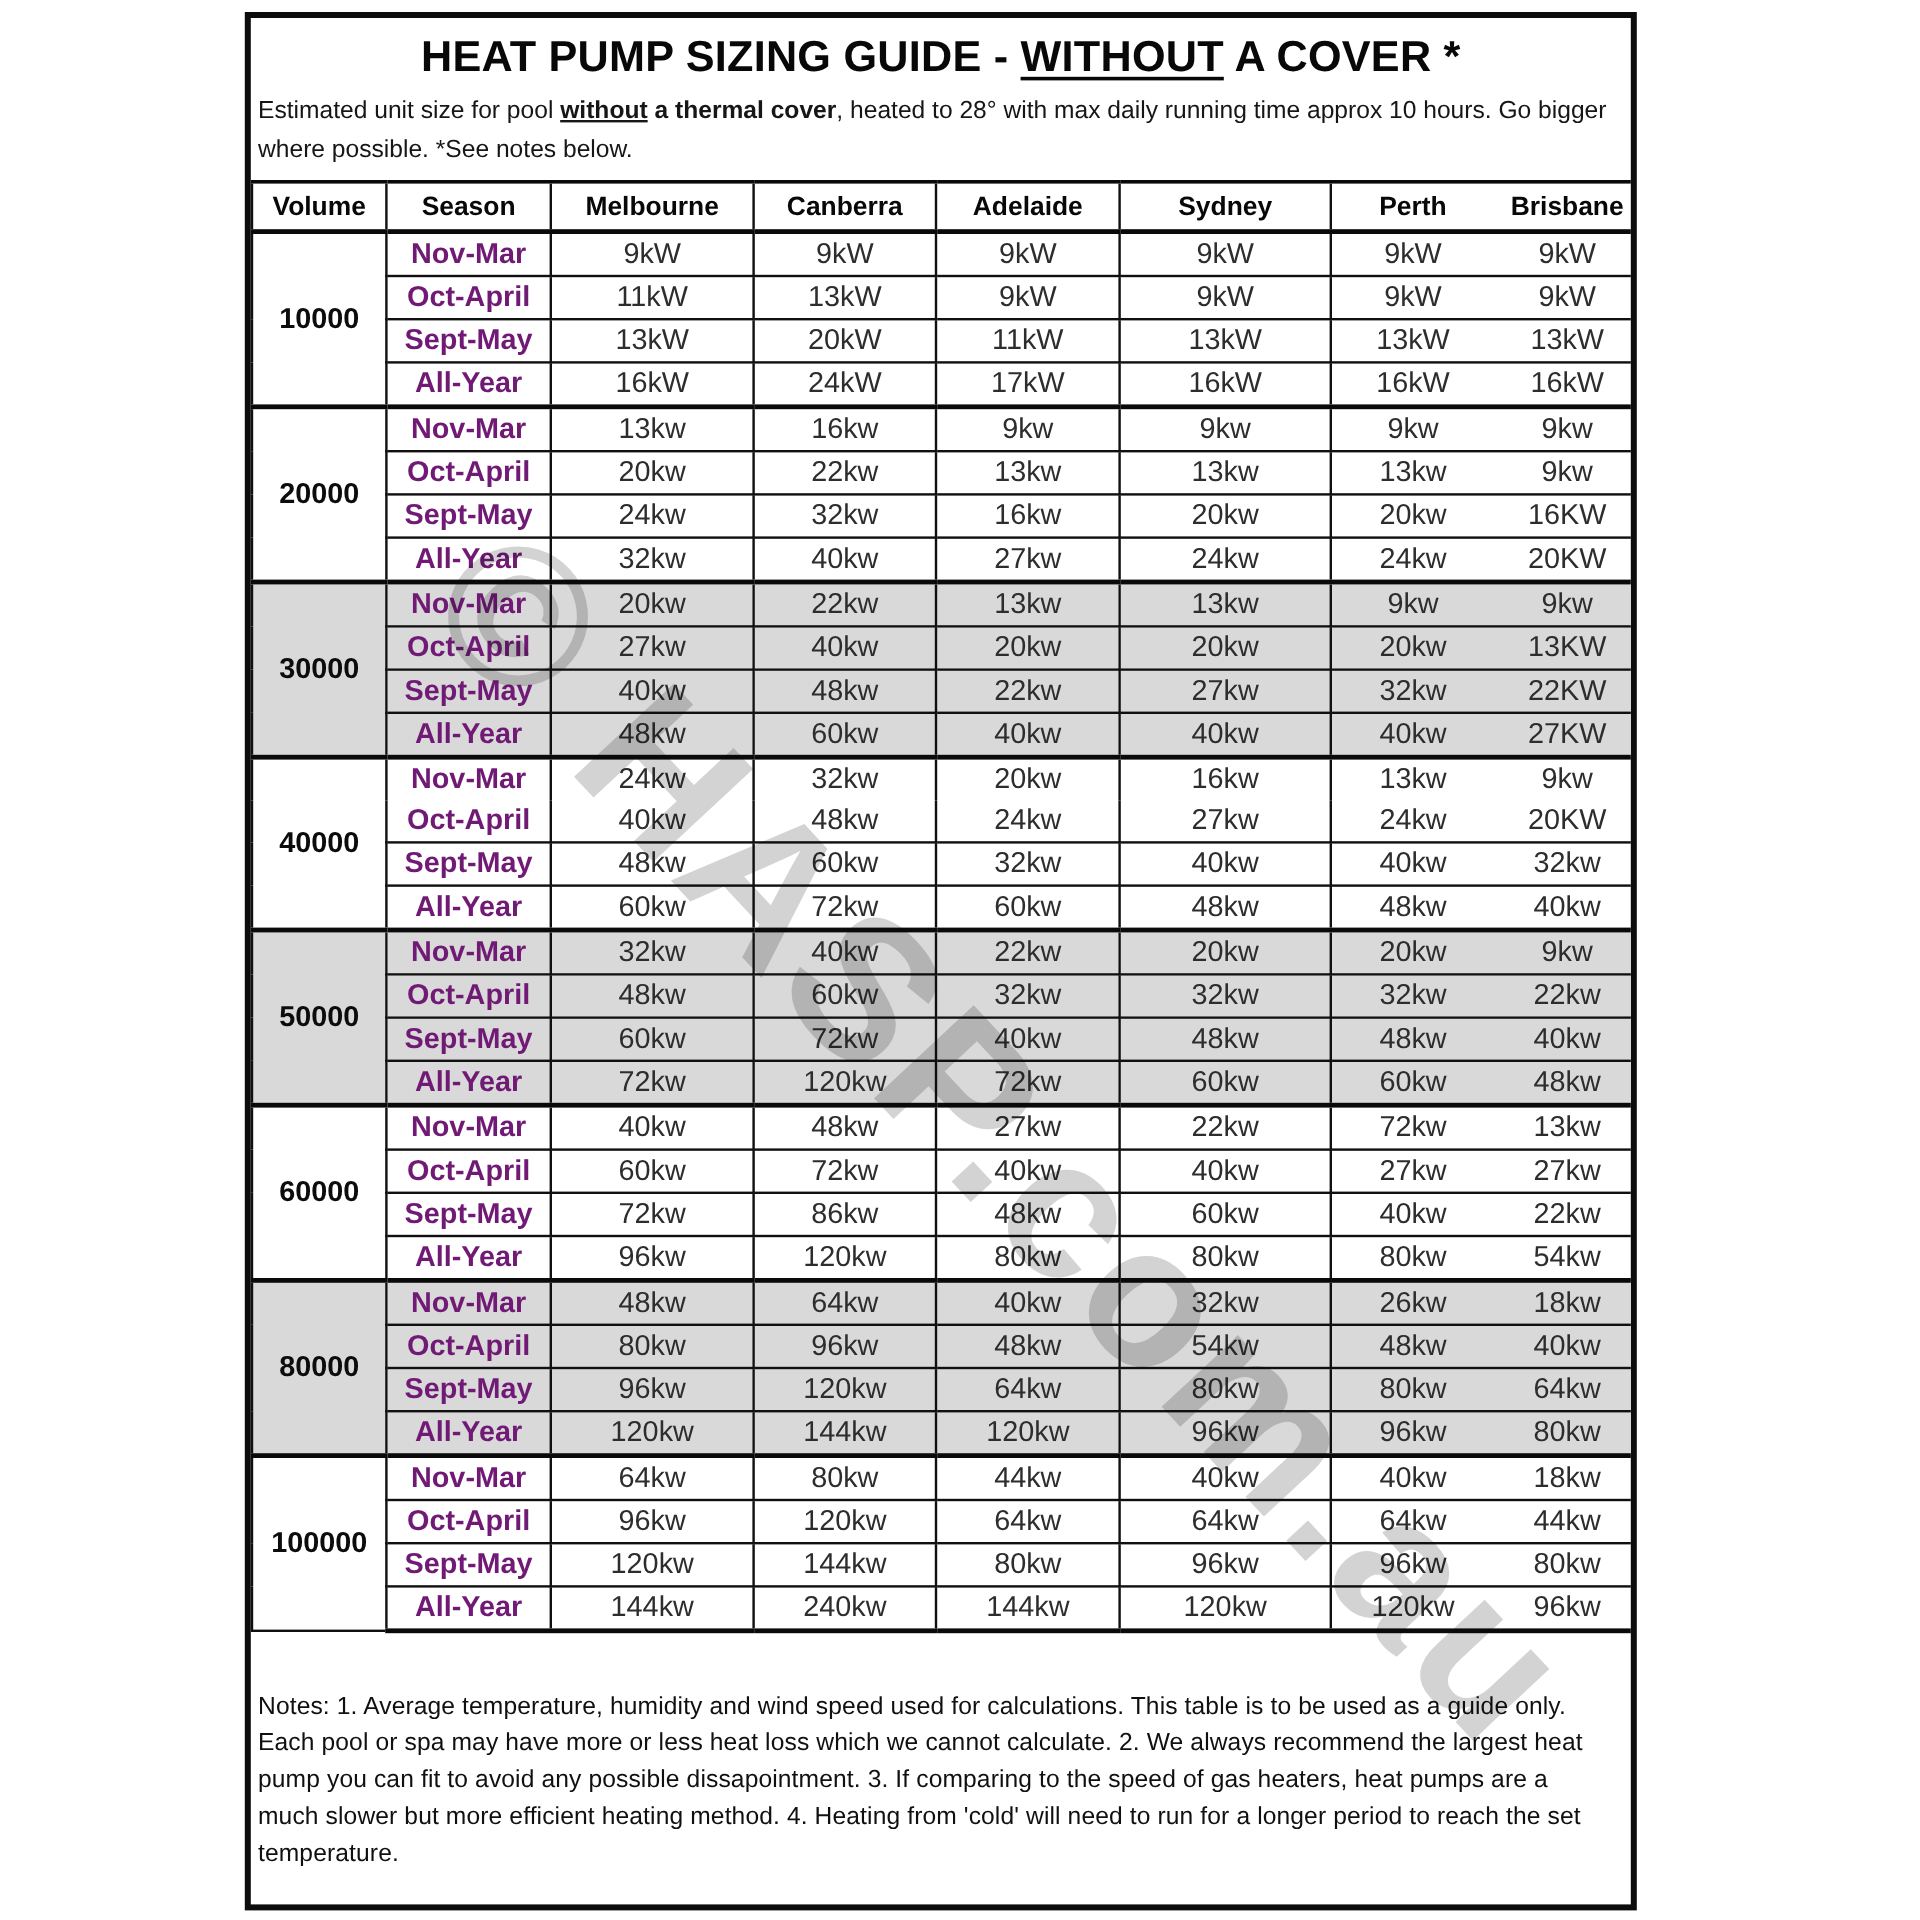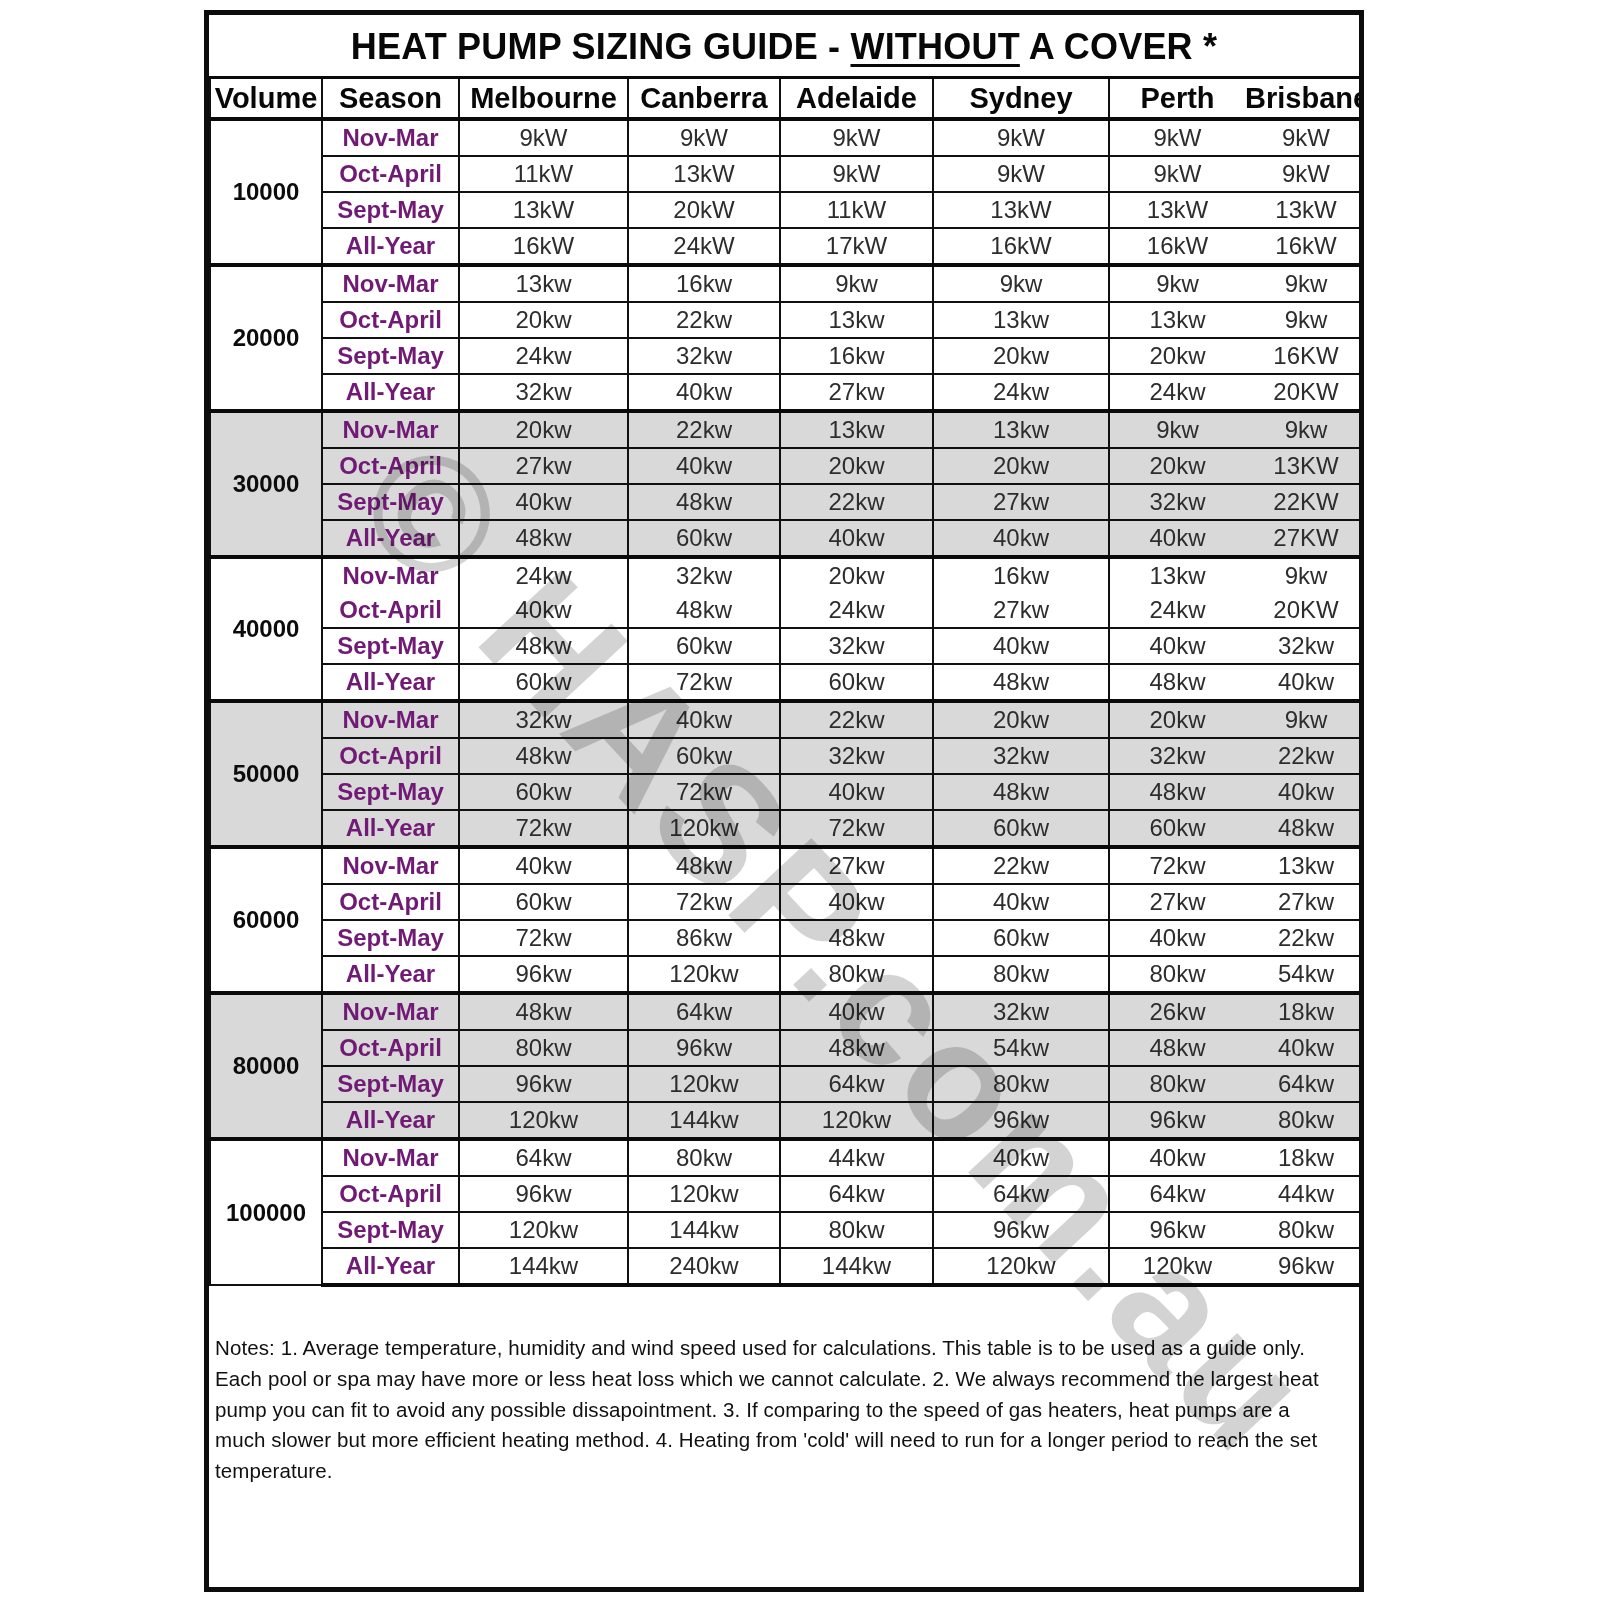--- a/index.html
+++ b/index.html
@@ -23,21 +23,21 @@
   .subtitle .bu{font-weight:bold;text-decoration:underline;}
   .subtitle .b{font-weight:bold;}
   table{
     border-collapse:collapse;width:100%;table-layout:fixed;margin-top:8px;
   }
   th,td{
     border:2px solid #101010;text-align:center;vertical-align:middle;
     padding:0;overflow:hidden;white-space:nowrap;
   }
   th{
-    font-size:29px;font-weight:bold;color:#080808;height:38px;
+    font-size:22px;font-weight:bold;color:#080808;height:38px;
     border-top:3px solid #0a0a0a;border-bottom:4px solid #0a0a0a;
   }
   td{font-size:24px;height:34px;color:#2d2d2d;}
   td.season{font-weight:bold;color:#701a75;}
   td.vol{font-weight:bold;color:#0c0c0c;font-size:24px;}
   tr.shaded td{background:#d9d9d9;}
   tr.grp-top td{border-top:4px solid #0a0a0a;}
   tbody tr:last-child td{border-bottom:4px solid #0a0a0a;}
   th.col4,td.col4{border-right:none;margin-left:44px;}
   th.col5,td.col5{border-left:none;margin-top:44px;}
@@ -55,20 +55,21 @@
     pointer-events:none;letter-spacing:6px;
   }
 </style>
 </head>
 <body>
 
 <div class="sheet">
 
   <div class="title"><span>HEAT PUMP SIZING GUIDE - </span><span class="u">WITHOUT</span><span> A COVER *</span></div>
 
+  <div class="subtitle"><span>Estimated unit size for pool </span><span class="bu">without</span><span class="b"> a thermal cover</span><span>, heated to 28° with max daily running time approx 10 hours. Go bigger where possible. *See notes below.</span></div>
 
   <table>
     <colgroup>
       <col style="width:112px">
         <col style="width:137px">
         <col style="width:169px">
         <col style="width:152px">
       <col style="width:153px">
         <col style="width:176px">
         <col style="width:136px">

